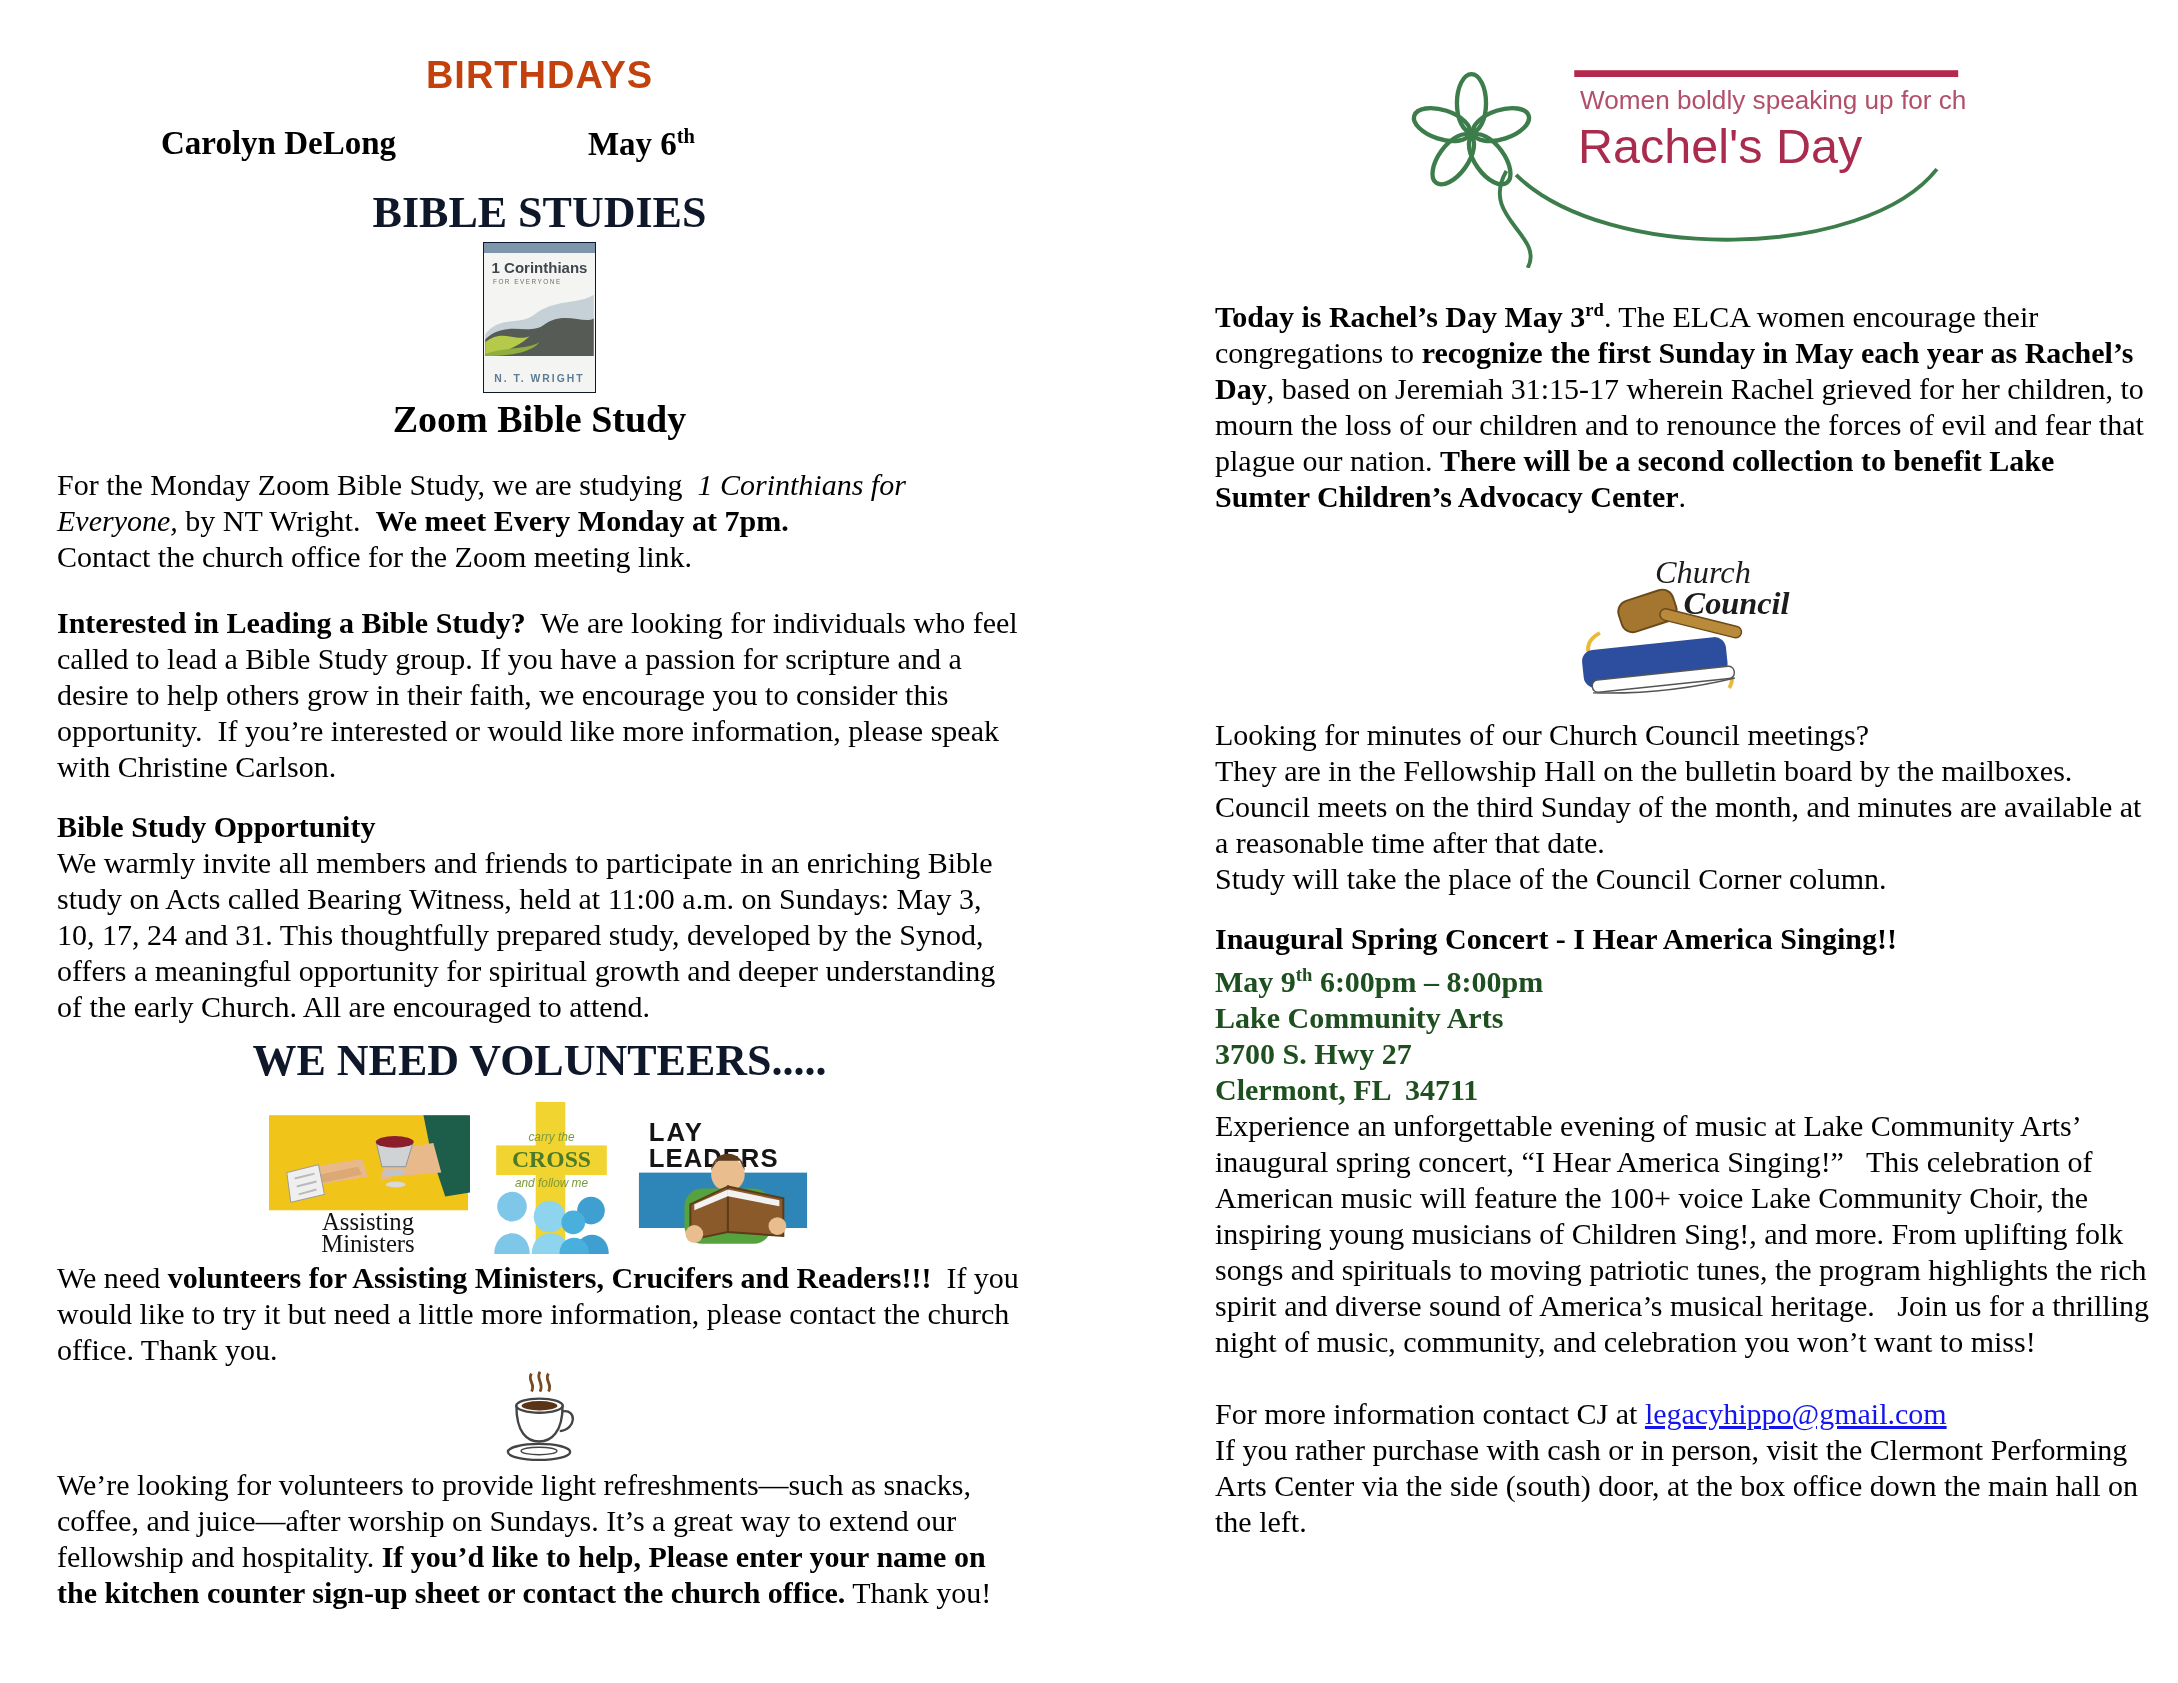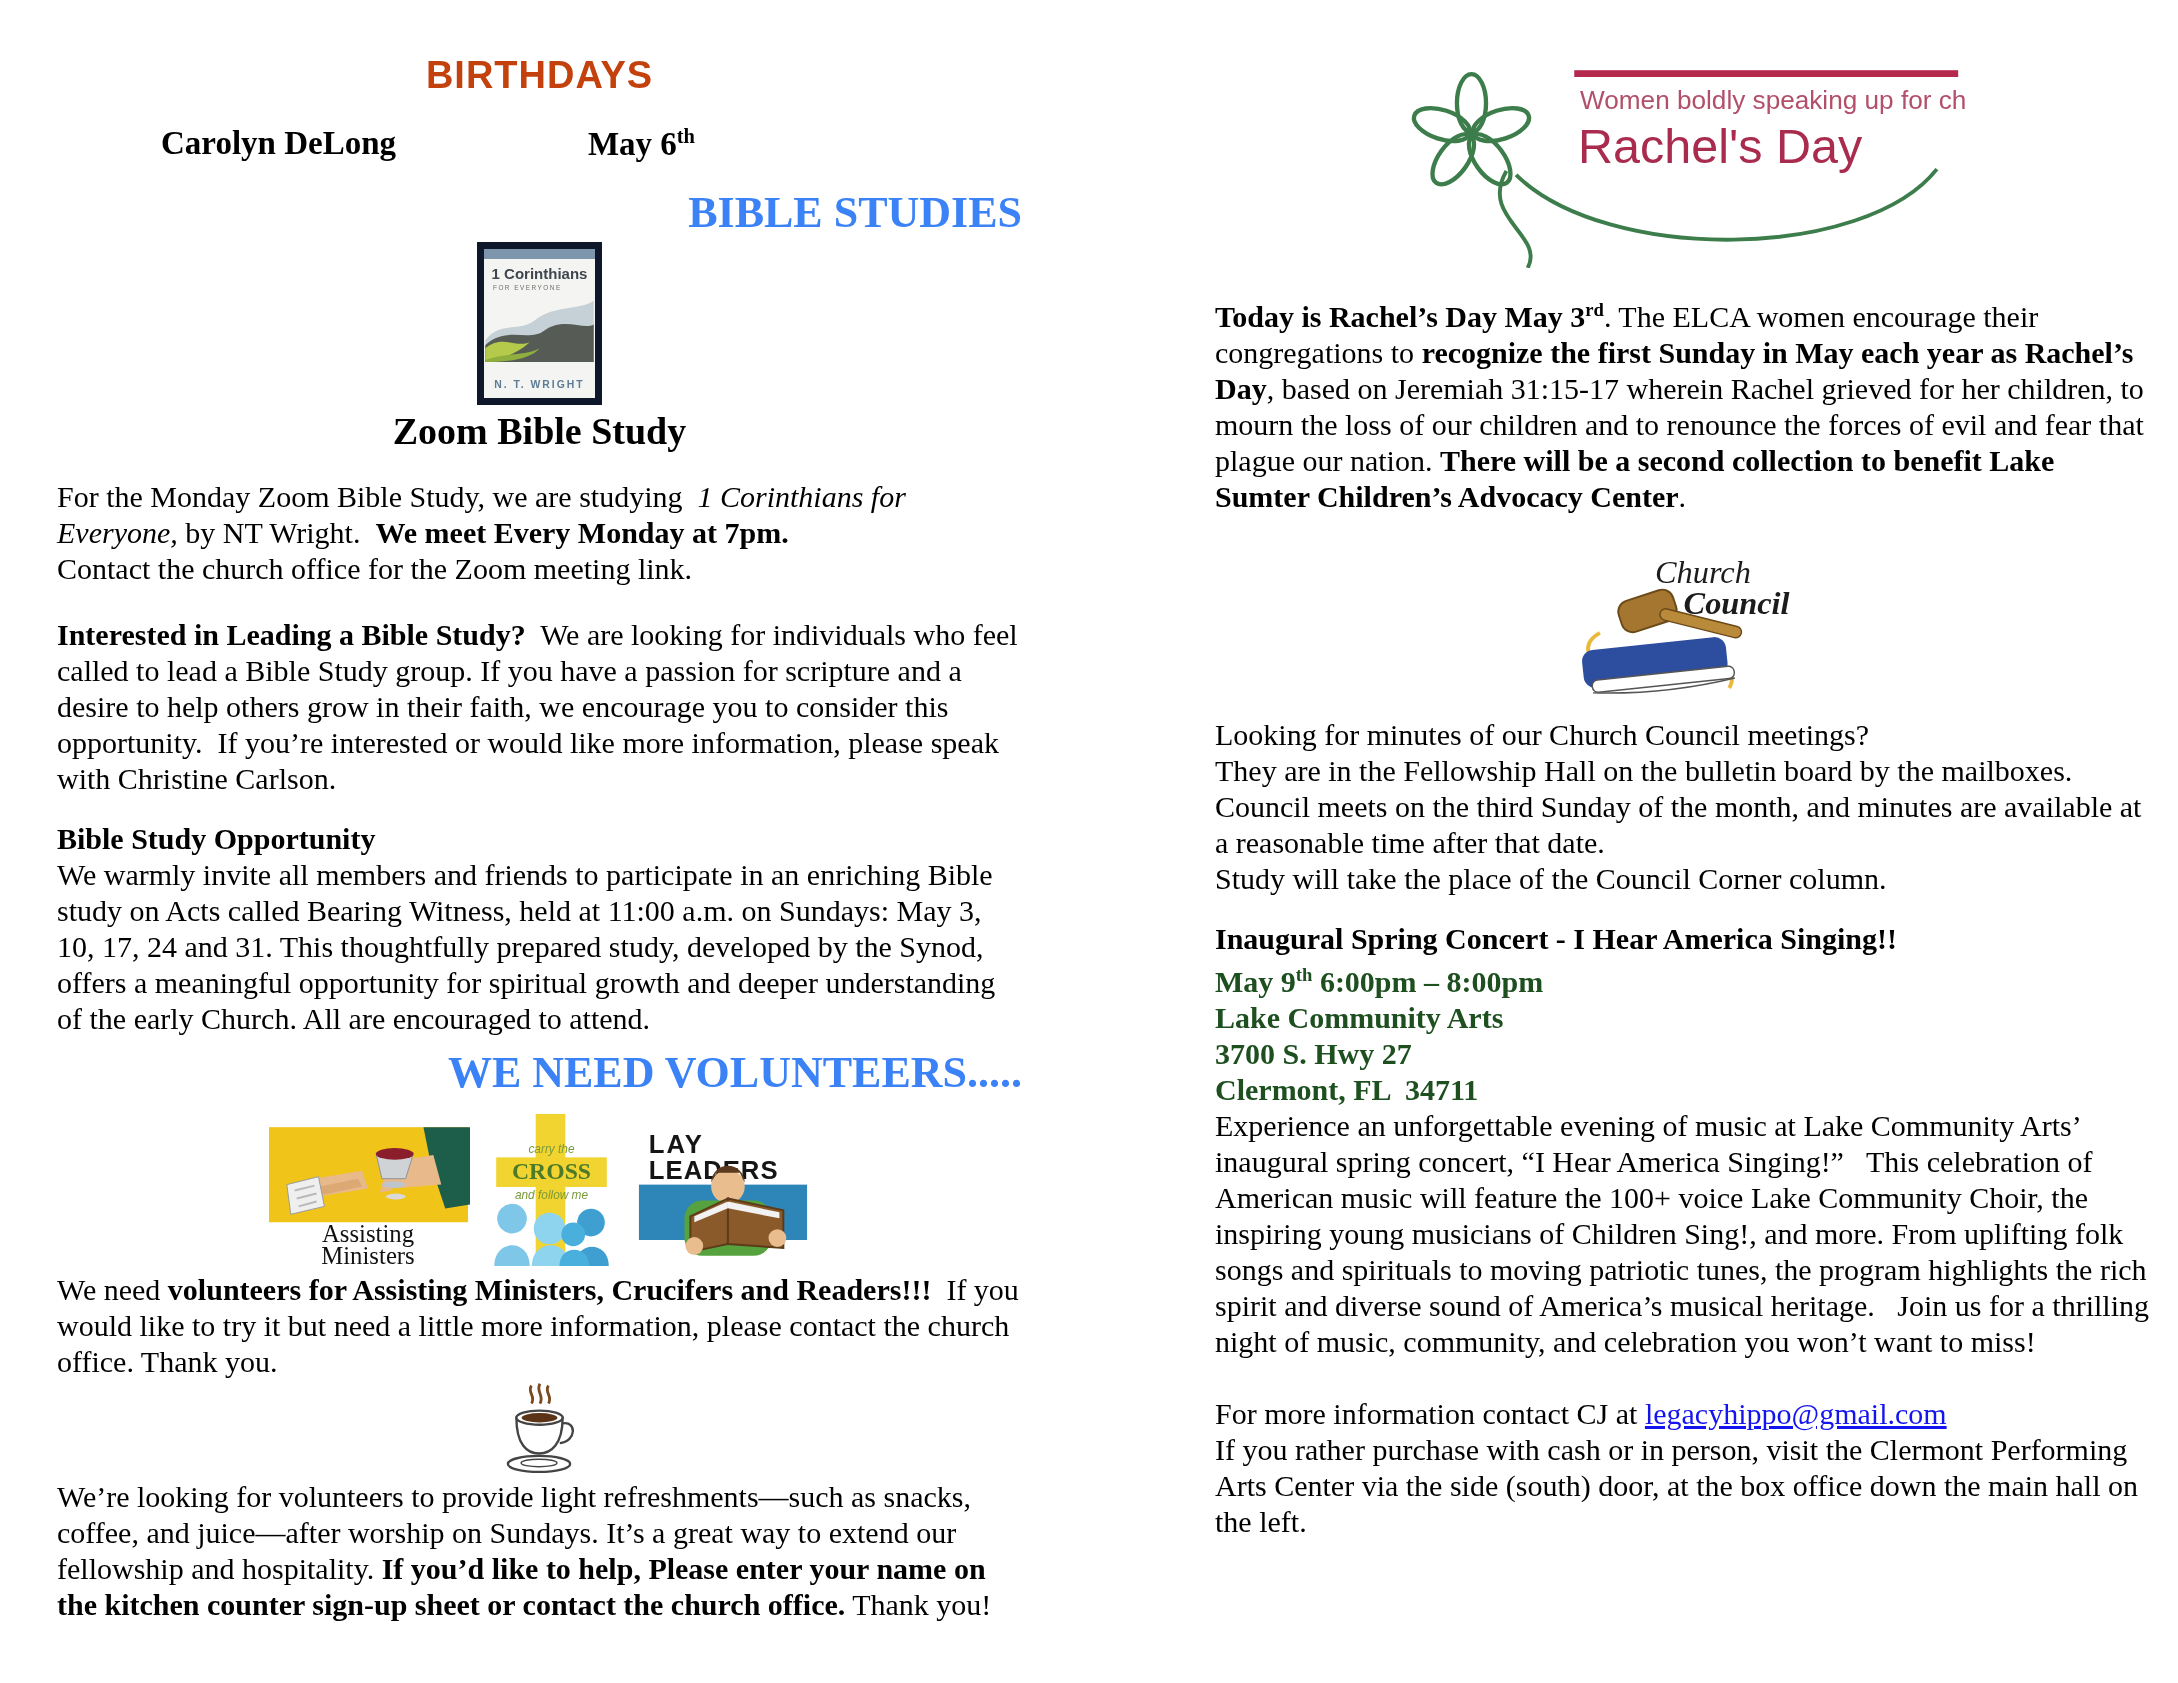--- a/index.html
+++ b/index.html
@@ -3,39 +3,39 @@
 <meta charset="utf-8">
 <style>
   html,body{margin:0;padding:0;background:#ffffff;}
   body{width:2178px;height:1683px;overflow:hidden;font-family:"Liberation Serif",serif;color:#000;}
   .cols{display:flex;}
   .col-left{width:965px;margin:54px 0 0 57px;}
   .col-right{width:941px;margin:45px 0 0 193px;}
 
   .title-sans{font-family:"Liberation Sans",sans-serif;font-weight:bold;color:#c2410c;
               font-size:38px;text-align:center;letter-spacing:1px;}
-  .title-serif{font-family:"Liberation Serif",serif;font-weight:bold;color:#3b82f6;
-               font-size:44px;text-align:right;}
+  .title-serif{font-family:"Liberation Serif",serif;font-weight:bold;color:#0f172a;
+               font-size:44px;text-align:center;}
   .birthday-row{display:flex;font-weight:bold;font-size:33px;margin-top:28px;}
   .birthday-row .name{margin-left:104px;}
   .birthday-row .date{margin-left:auto;margin-right:327px;}
 
   .para{font-size:30px;line-height:36px;white-space:pre-wrap;}
   .b{font-weight:bold;}
   .i{font-style:italic;}
   .sup{vertical-align:super;font-size:0.62em;}
   .g{color:#1d4f1f;}
   .link{color:#1414ee;text-decoration:underline;cursor:pointer;}
 
   .center{text-align:center;}
   .bold-head{font-weight:bold;font-size:31px;}
 
   
   .book-wrap{display:flex;justify-content:center;margin-top:4px;}
-  .book{width:111px;height:149px;border:7px solid #0f172a;background:#f4f5f2;
+  .book{width:111px;height:149px;border:1px solid #0f172a;background:#f4f5f2;
         display:flex;flex-direction:column;align-items:center;}
   .book .strip{width:100%;height:10px;background:#7d96ab;}
   .book .btitle{font-family:"Liberation Sans",sans-serif;font-size:15px;color:#3f464e;margin-top:6px;font-weight:bold;}
   .book .bsub{font-family:"Liberation Sans",sans-serif;font-size:6.4px;letter-spacing:1.5px;color:#6b6f66;margin-top:2px;align-self:flex-start;margin-left:9px;}
   .book .bauthor{font-family:"Liberation Sans",sans-serif;font-size:10.4px;letter-spacing:2px;color:#5d7b95;font-weight:bold;margin-top:auto;margin-bottom:8px;}
 
   .vol-images{display:flex;justify-content:center;align-items:flex-end;gap:16px;margin-top:10px;}
   .coffee-wrap{display:flex;justify-content:center;}
   .logo-wrap{margin-left:109px;}
   .council-wrap{display:flex;justify-content:center;margin-top:36px;}

